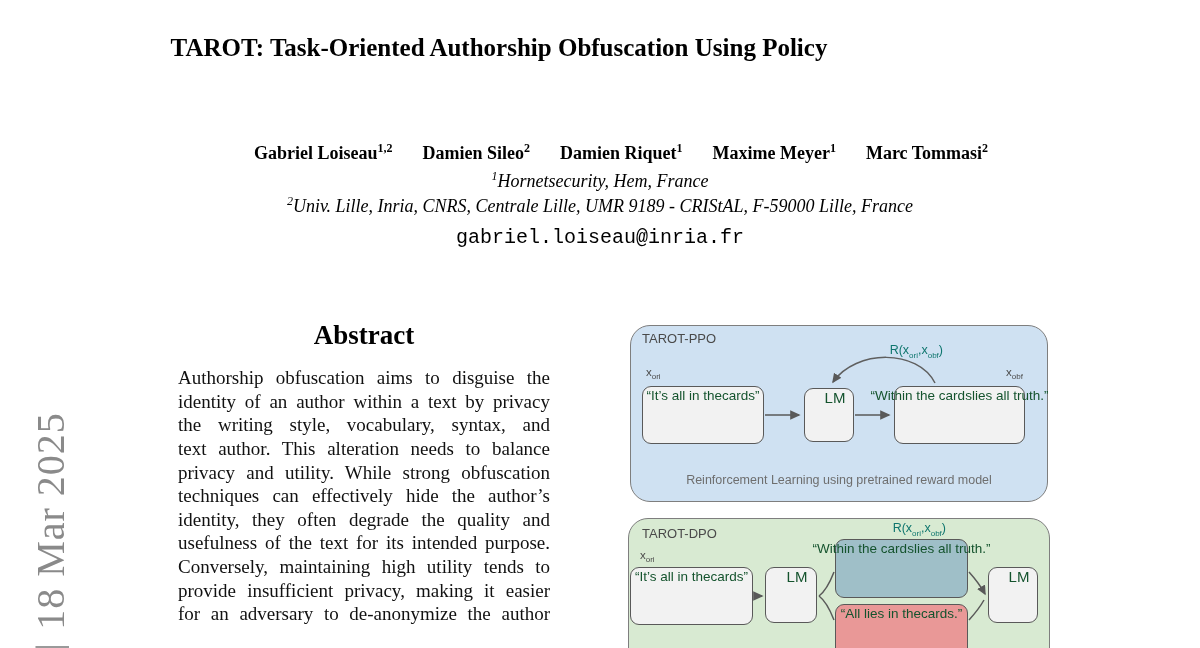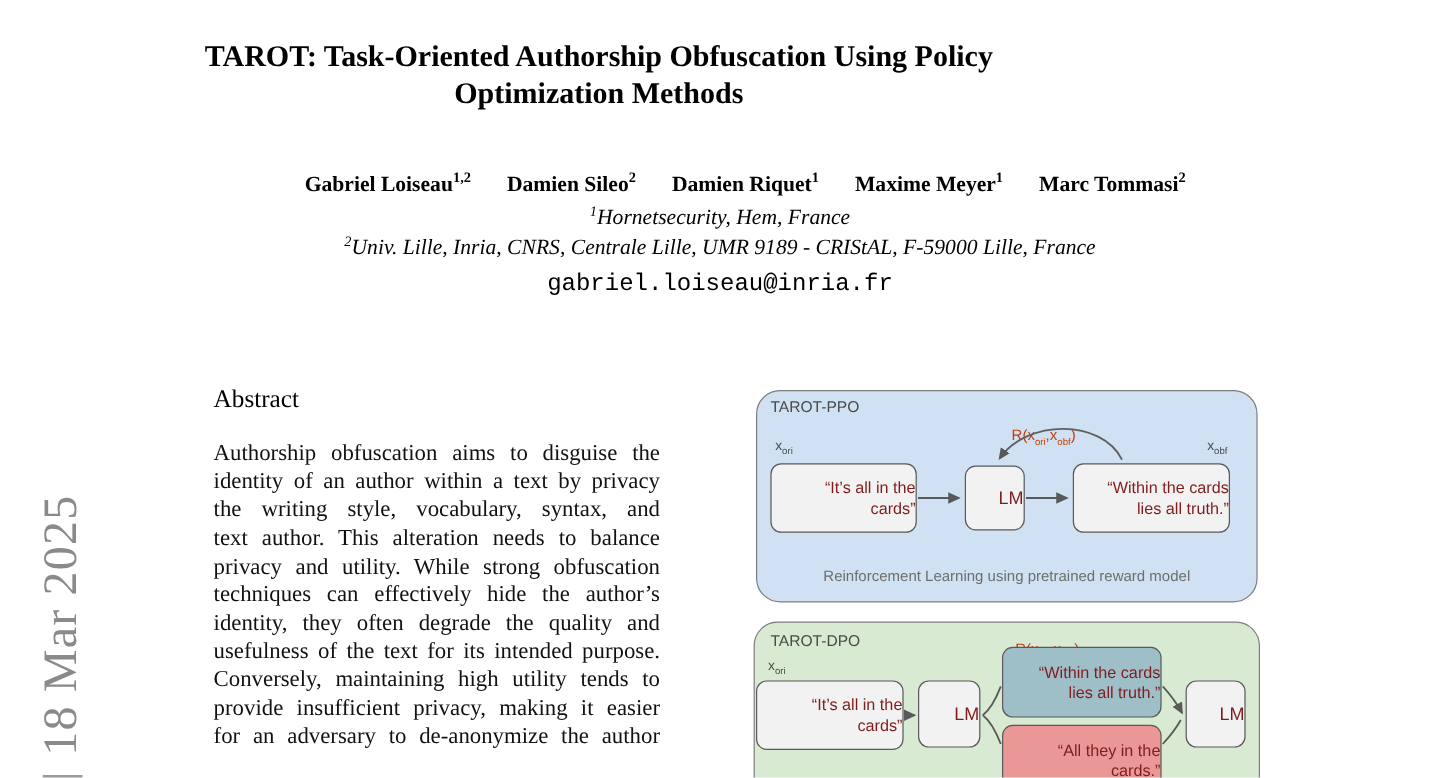--- a/index.html
+++ b/index.html
@@ -34,63 +34,62 @@
   .affil{position:absolute;left:0;width:1200px;text-align:center;font-size:18px;color:#000;font-style:italic;}
   .affil sup{font-size:12px;}
   .affil1{top:169px;}
   .affil2{top:194px;}
   .email{
     position:absolute;left:0;top:226px;width:1200px;text-align:center;
     font-family:"Liberation Mono","DejaVu Sans Mono",monospace;font-size:20px;color:#000;
   }
   
   .abstract-heading{
-    position:absolute;left:178px;top:320px;width:372px;
-    font-weight:normal;font-size:21px;color:#000;
+    position:absolute;left:178px;top:320px;width:372px;text-align:center;
+    font-weight:bold;font-size:27px;color:#000;
   }
   .abstract-body{
     position:absolute;left:178px;top:366px;width:372px;
     font-size:19px;color:#111;
   }
   .abs-line{
     height:23.65px;line-height:23.65px;white-space:nowrap;
     text-align:justify;text-align-last:justify;
   }
   
   .figure{position:absolute;left:622px;top:320px;width:440px;height:328px;
     font-family:"Liberation Sans",sans-serif;}
   .panel{position:absolute;border:1.4px solid #7e7e7e;border-radius:20px;box-sizing:border-box;}
   .panel-ppo{left:8px;top:5px;width:418px;height:177px;}
   .panel-dpo{left:6px;top:198px;width:422px;height:200px;}
   .panel-label{position:absolute;font-size:13px;color:#4a4a4a;}
-  .reward-label{position:absolute;width:100px;text-align:left;font-size:12.5px;color:#c2410c;margin-top:13px;}
+  .reward-label{position:absolute;width:100px;text-align:right;font-size:12.5px;color:#0f766e;}
   .reward-label sub,.xvar sub{font-size:8px;}
   .xvar{position:absolute;font-size:11.5px;color:#4a4a4a;}
   .node{
     position:absolute;border:1.4px solid #595959;border-radius:9px;box-sizing:border-box;
-    display:flex;flex-direction:column;align-items:flex-end;justify-content:center;
-    font-size:13.5px;line-height:17px;color:#7f1d1d;text-align:center;
+    display:flex;flex-direction:row;align-items:flex-start;justify-content:center;
+    font-size:13.5px;line-height:17px;color:#14532d;text-align:center;
   }
   .node .bx-line{white-space:nowrap;}
   .lm{font-size:15px;padding-left:12px;}
   .caption{
     position:absolute;left:8px;top:153px;width:418px;text-align:center;
     font-size:12.5px;color:#6e6e6e;
   }
   .fig-svg{position:absolute;left:0;top:0;width:440px;height:328px;pointer-events:none;}
 </style>
 </head>
 <body>
 
 <div class="side-date">18 Mar 2025</div>
 <div class="side-cat">[cs.CL]</div>
 
 <div class="title">
   <div>TAROT: Task-Oriented Authorship Obfuscation Using Policy</div>
-  <div>Optimization Methods</div>
 </div>
 
 <div class="authors"><span class="author"><span>Gabriel Loiseau</span><sup>1,2</sup></span><span class="author"><span>Damien Sileo</span><sup>2</sup></span><span class="author"><span>Damien Riquet</span><sup>1</sup></span><span class="author"><span>Maxime Meyer</span><sup>1</sup></span><span class="author"><span>Marc Tommasi</span><sup>2</sup></span></div>
 
 <div class="affil affil1"><sup>1</sup><span>Hornetsecurity, Hem, France</span></div>
 <div class="affil affil2"><sup>2</sup><span>Univ. Lille, Inria, CNRS, Centrale Lille, UMR 9189 - CRIStAL, F-59000 Lille, France</span></div>
 
 <div class="email">gabriel.loiseau@inria.fr</div>
 
 <div class="abstract-heading">Abstract</div>
@@ -139,21 +138,21 @@
     <div class="bx-line">cards”</div>
   </div>
   <div class="node lm" style="left: 143px; top: 247px; width: 52px; height: 56px; background-color: rgb(242, 242, 242);">
     <div class="bx-line">LM</div>
   </div>
   <div class="node" style="left: 213px; top: 219px; width: 133px; height: 59px; background-color: rgb(159, 191, 200);">
     <div class="bx-line">“Within the cards</div>
     <div class="bx-line">lies all truth.”</div>
   </div>
   <div class="node" style="left: 213px; top: 284px; width: 133px; height: 60px; background-color: rgb(233, 152, 151);">
-    <div class="bx-line">“All they in the</div>
+    <div class="bx-line">“All lies in the</div>
     <div class="bx-line">cards.”</div>
   </div>
   <div class="node lm" style="left: 366px; top: 247px; width: 50px; height: 56px; background-color: rgb(242, 242, 242);">
     <div class="bx-line">LM</div>
   </div>
 
   <svg class="fig-svg" viewBox="0 0 440 328" xmlns="http://www.w3.org/2000/svg">
     <defs>
       <marker id="ah" markerWidth="8" markerHeight="8" refX="5.5" refY="3" orient="auto">
         <path d="M0,0 L6.5,3 L0,6 Z" fill="#595959"></path>

